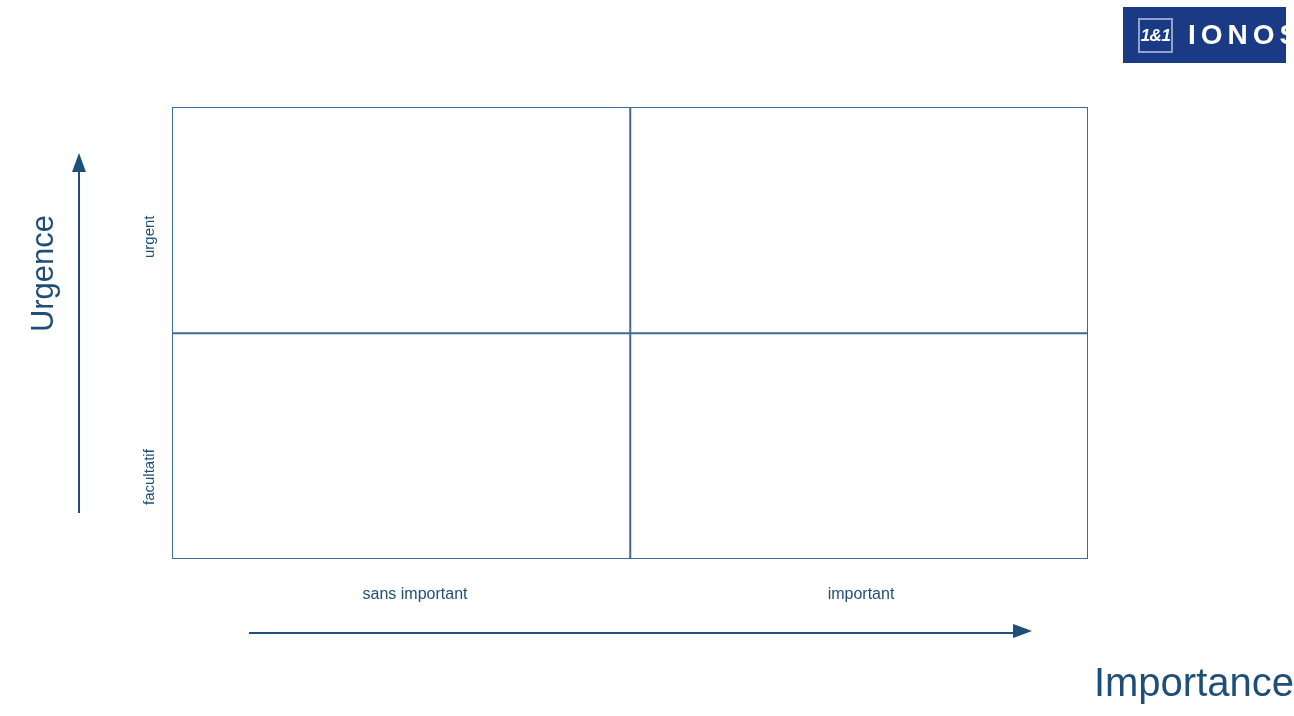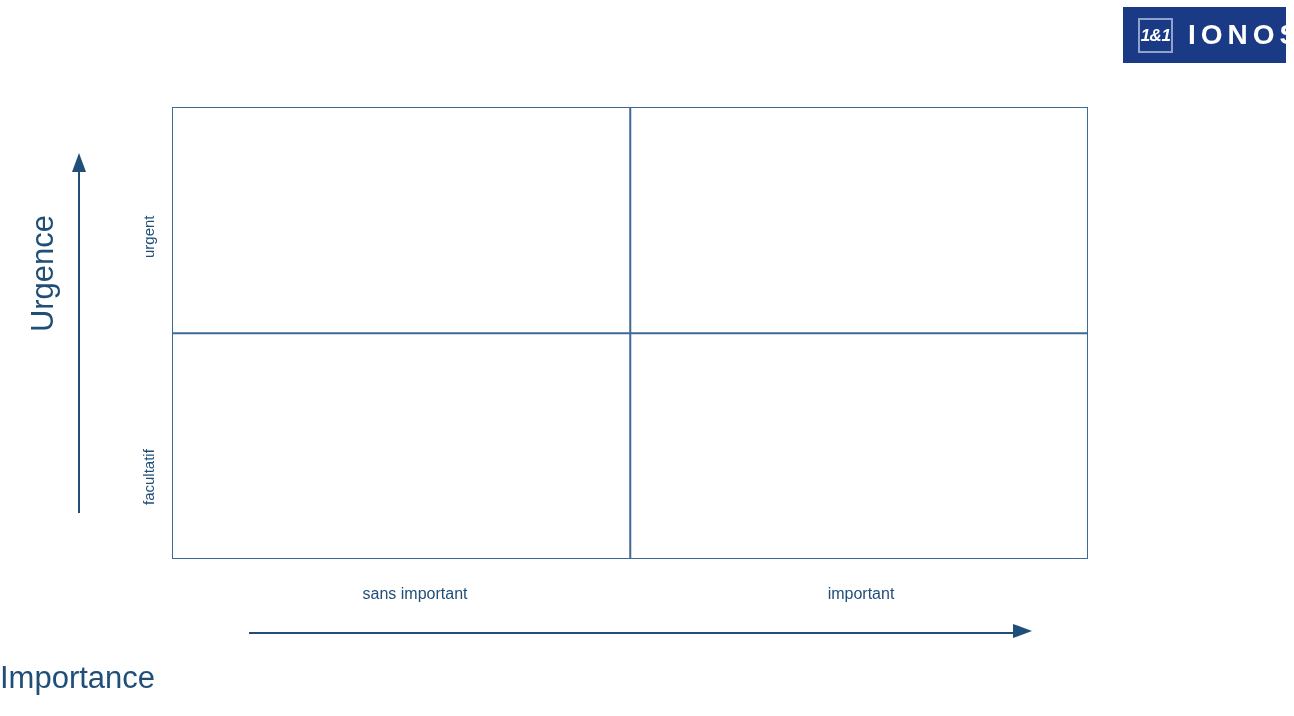--- a/index.html
+++ b/index.html
@@ -155,23 +155,23 @@
     height: 0;
     border-top: 7px solid transparent;
     border-bottom: 7px solid transparent;
     border-left: 19px solid #1f4e79;
   }
   .h-axis-title {
     position: absolute;
     left: 0;
     right: 0;
     top: 662px;
-    text-align: left;
-    color: #1f4e79;
-    font-size: 31px;
+    text-align: right;
+    color: #1f4e79;
+    font-size: 40px;
     line-height: 1;
   }
   .h-tick-label {
     position: absolute;
     top: 586px;
     color: #1f4e79;
     font-size: 16px;
     line-height: 1;
     text-align: center;
     white-space: nowrap;

